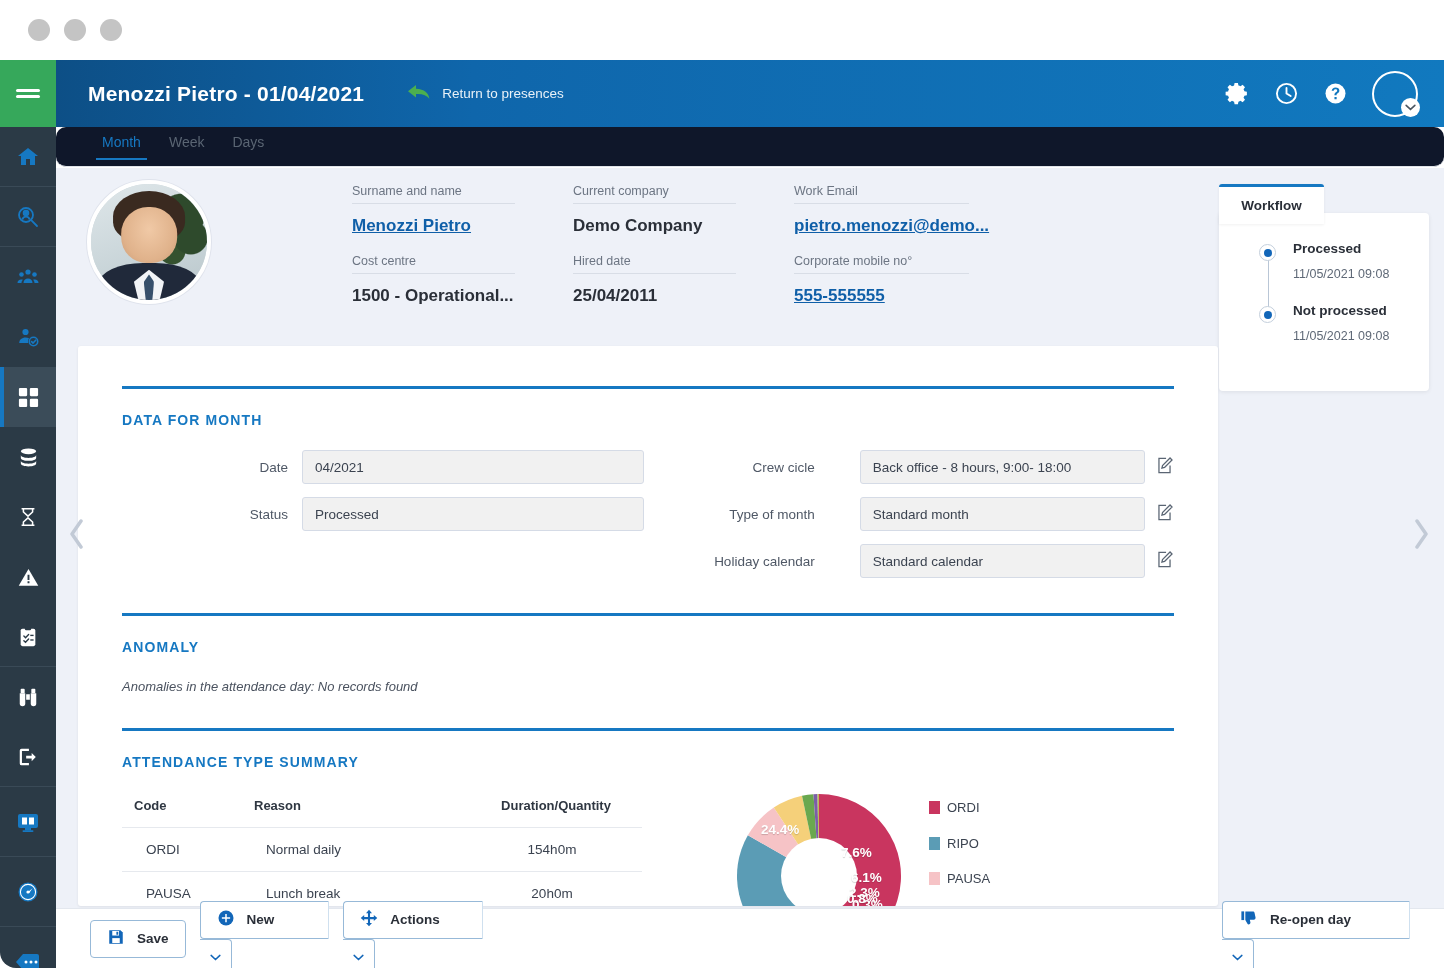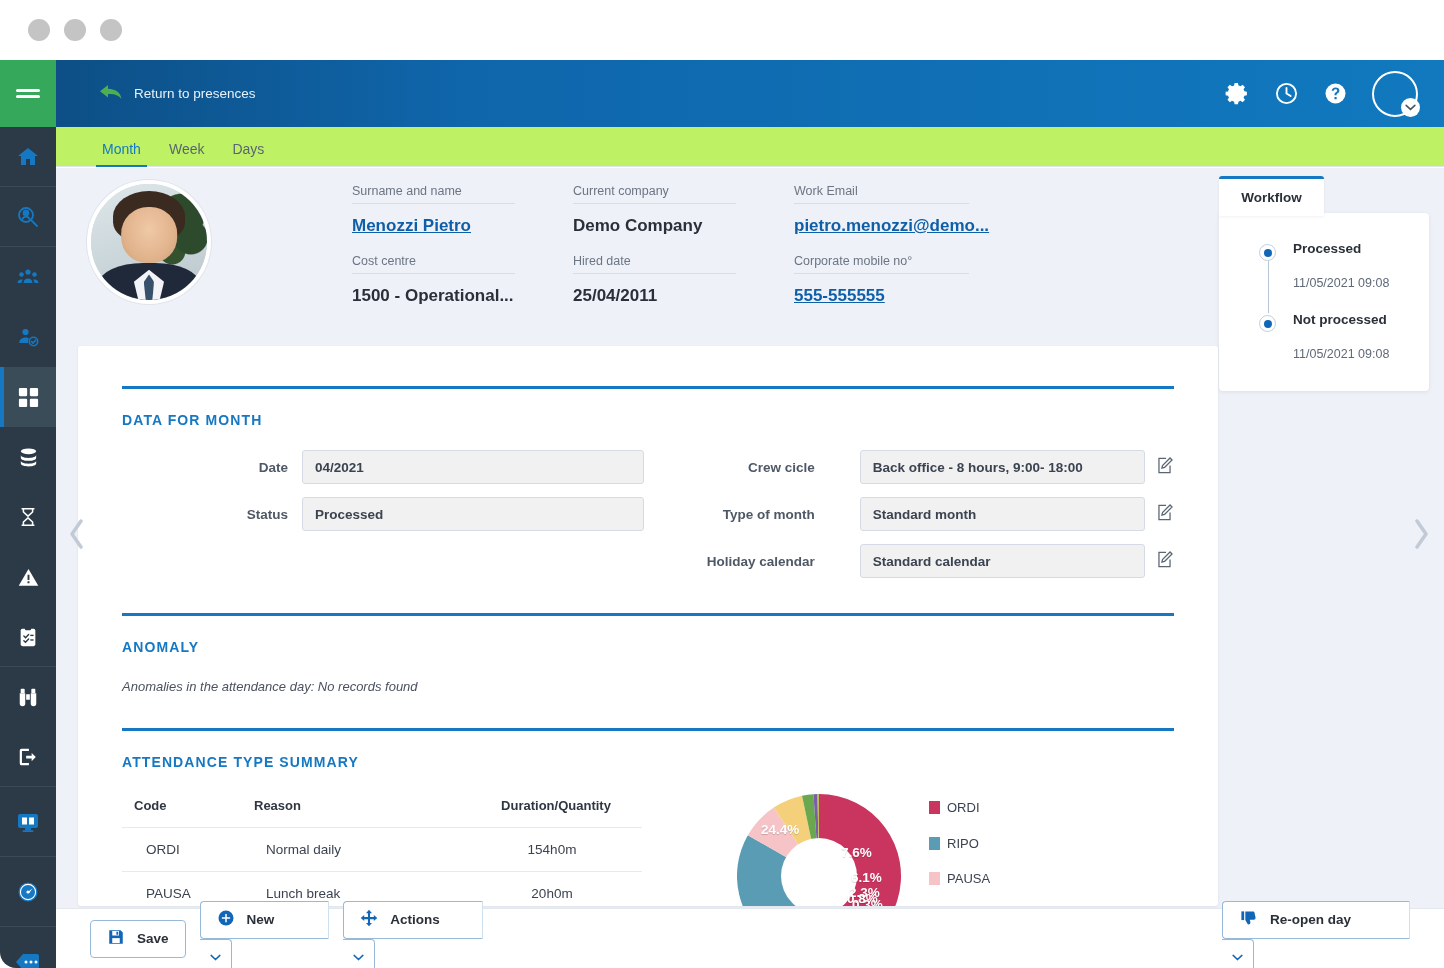--- a/index.html
+++ b/index.html
@@ -98,24 +98,25 @@
   }
   .avatar-caret {
     position: absolute; right: -4px; bottom: -2px;
     width: 19px; height: 19px; border-radius: 50%;
     background: #fff; display:flex; align-items:center; justify-content:center;
   }
 
   
   .tabbar {
     position: absolute; top: 127px; left: 56px;
-    width: 1388px; height: 40px; background:#bef264;
-    display: flex; align-items: flex-end;
+    width: 1388px; height: 40px; background:#0f172a;
+    display: flex; align-items: center;
     border-bottom: 1px solid #dfe4ea;
     padding-left: 32px;
+    border-radius: 10px;
   }
   .tab {
     font-size: 14px; color: #5a6573; padding: 0 14px 9px 14px;
     cursor: pointer; position: relative;
   }
   .tab.active { color: #1678c2; font-weight: normal; }
   .tab.active::after {
     content:""; position:absolute; left:8px; right:8px; bottom:-1px; height:2.5px; background:#1678c2;
   }
 
@@ -190,21 +191,21 @@
   .profile-gear {
     position: absolute; left: 1170px; top: 18px; cursor: pointer;
   }
 
   
   .workflow {
     position: absolute; left: 1163px; top: 8px;
     width: 210px; height: 215px;
   }
   .wf-tab {
-    position: absolute; left: 0; top: 0; width: 105px; height: 40px;
+    position: absolute; left: 0; top: 8px; width: 105px; height: 40px;
     background: #fff; border-top: 3px solid #1678c2;
     border-radius: 3px 3px 0 0;
     display: flex; align-items: center; justify-content: center;
     font-size: 13.5px; font-weight: bold; color: #2a2f38;
     box-shadow: 0 1px 3px rgba(0,0,0,.06);
     z-index: 2; cursor: pointer;
   }
   .wf-body {
     position: absolute; left: 0; top: 37px; width: 210px; height: 178px;
     background: #fff; border-radius: 0 4px 4px 4px;
@@ -214,37 +215,37 @@
   .wf-list { position: relative; }
   .wf-line { position:absolute; left: 8.5px; top: 16px; width: 1.5px; height: 56px; background:#b9c6d6; }
   .wf-item { position: relative; padding-left: 34px; margin-bottom: 22px; }
   .wf-dot {
     position: absolute; left: 0; top: 3px; width: 17px; height: 17px;
     border-radius: 50%; border: 1.5px solid #c4cfdc; background:#fff;
     display:flex; align-items:center; justify-content:center;
   }
   .wf-dot i { width: 8px; height: 8px; border-radius: 50%; background:#1266b8; display:block; }
   .wf-title { font-size: 13.5px; font-weight: bold; color: #2a2f38; }
-  .wf-time { font-size: 12.5px; color: #5f6977; margin-top: 20px; }
+  .wf-time { font-size: 12.5px; color: #5f6977; margin-top: 11px; }
 
   
   .card {
     position: absolute; left: 22px; top: 178px;
     width: 1140px; height: 560px;
     background: #fff; border-radius: 3px;
     box-shadow: 0 1px 3px rgba(0,0,0,.07);
     overflow: hidden;
     padding: 0 44px;
   }
   .rule { height: 3px; background:#1678c2; margin-top: 40px; }
   .sect-title {
     font-size: 14px; font-weight: bold; color: #1678c2;
     letter-spacing: 1.1px; margin-top: 23px;
   }
-  .formrow { display: flex; margin-top: 22px; font-weight: bold; }
+  .formrow { display: flex; margin-top: 22px; }
   .fgrid { display: flex; width: 100%; }
   .fleft { width: 540px; }
   .fright { width: 500px; margin-left: 28px; }
   .frow { display: flex; align-items: center; margin-bottom: 13px; }
   .frow label {
     font-size: 13.5px; color: #4f5866; text-align: right;
     padding-right: 14px; flex: none;
   }
   .fleft .frow label { width: 180px; }
   .fright .frow label { width: 147px; }
@@ -486,20 +487,21 @@
           <circle cx="11" cy="10" r="1.5" fill="#fff"></circle>
             <circle cx="16" cy="10" r="1.5" fill="#fff"></circle>
             <circle cx="21" cy="10" r="1.5" fill="#fff"></circle>
         </svg>
       </span>
     </div>
 
   </div>
 
   <div class="topbar">
+    <h1>Menozzi Pietro - 01/04/2021</h1>
     <div class="return-link">
       <span>
         <svg width="22" height="18" viewBox="0 0 22 18" fill="#4caf50">
           <path d="M8 2 0 8.2l8 6.2v-3.3c6.5-.4 10.6 1.3 13.4 4.6-.7-5.6-5-9.6-13.4-9.9z"></path>
         </svg>
       </span>
       <span class="lbl">Return to presences</span>
     </div>
     <div class="top-icons">
       <span class="ti">

